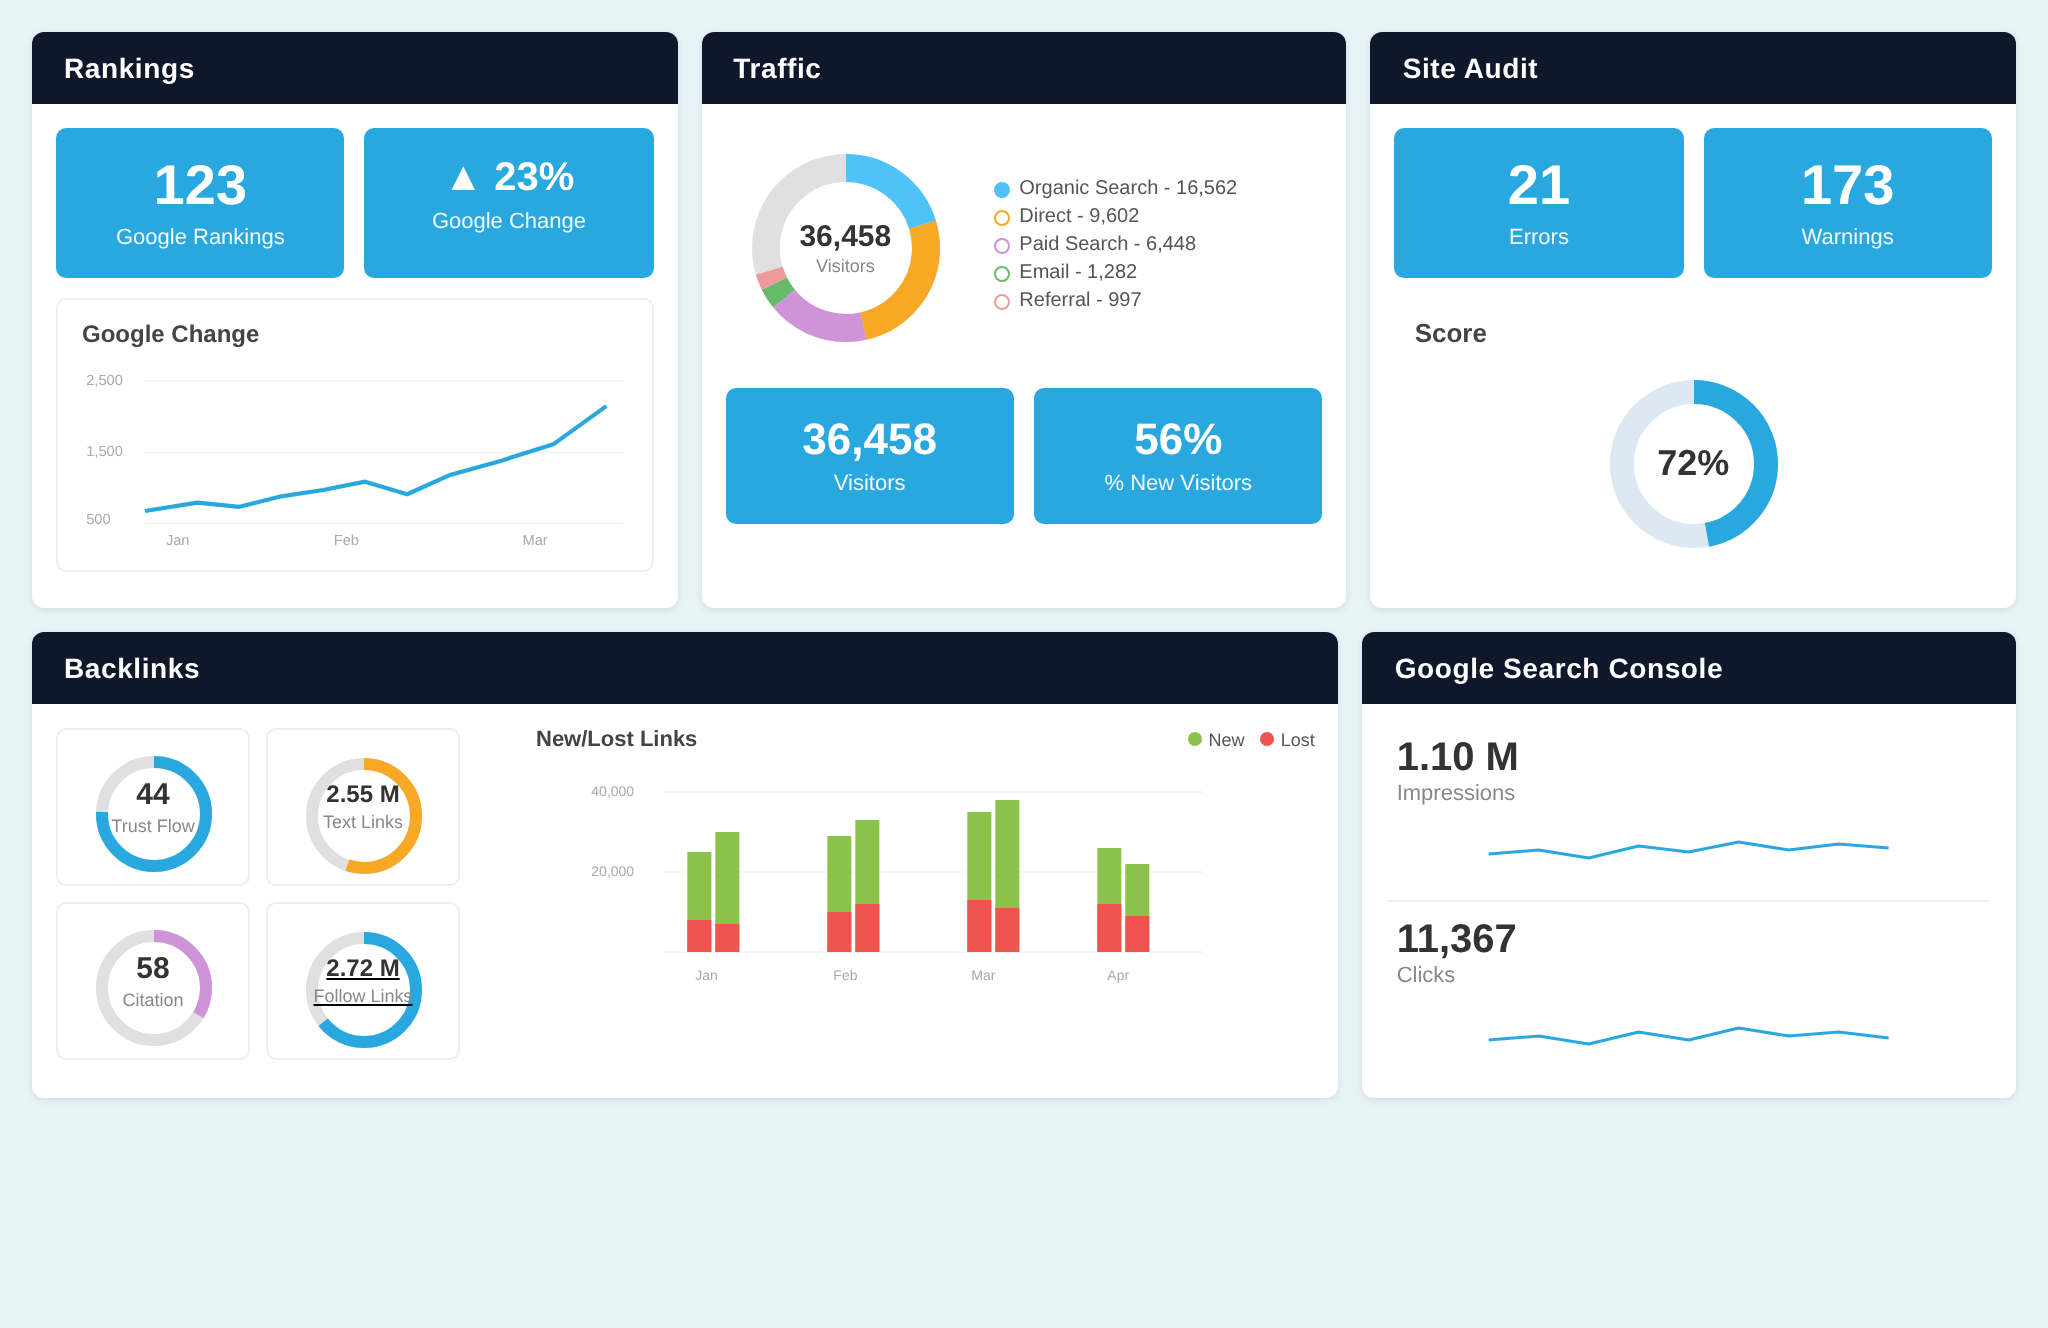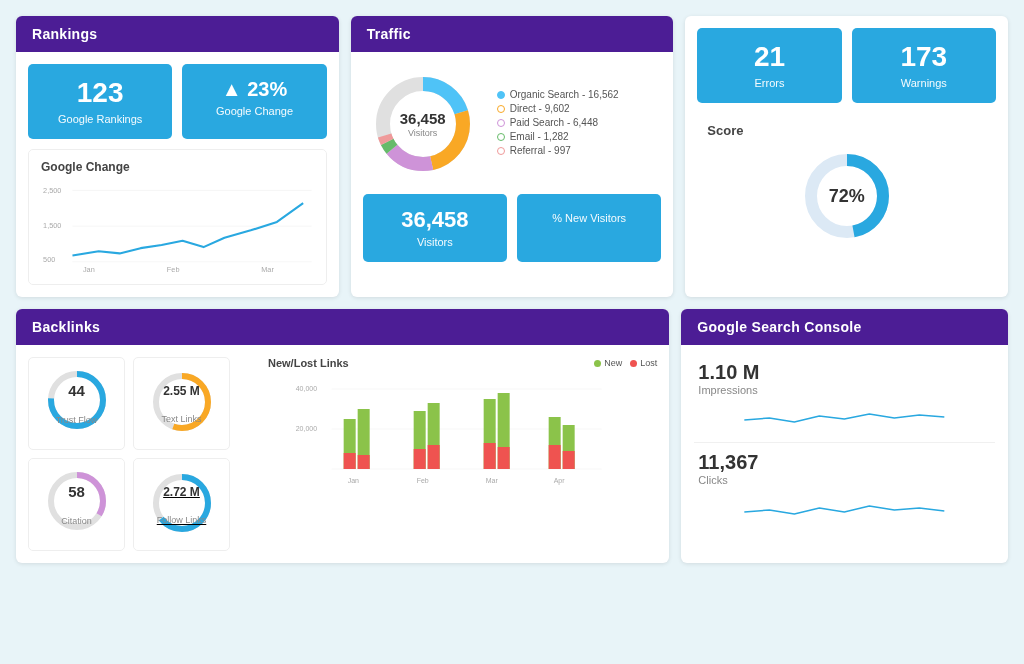--- a/index.html
+++ b/index.html
@@ -15,21 +15,21 @@
       grid-template-columns: 1fr 1fr 1fr;
       gap: 12px;
     }
     .panel {
       background: #fff;
       border-radius: 6px;
       overflow: hidden;
       box-shadow: 0 1px 4px rgba(0,0,0,0.1);
     }
     .panel-header {
-      background: #4c1d95;
+      background: #0f172a;
       color: #fff;
       padding: 10px 16px;
       font-size: 14px;
       font-weight: 600;
       letter-spacing: 0.3px;
     }
     .panel-body {
       padding: 12px;
     }
     
@@ -132,21 +132,21 @@
       border: 1px solid #eee;
       border-radius: 5px;
       display: flex;
       flex-direction: column;
       align-items: center;
       justify-content: center;
       padding: 10px 6px;
       text-align: center;
     }
     .bl-value { font-size: 15px; font-weight: 700; color: #333; }
-    .bl-label { font-size: 9px; color: #888; margin-top: 16px; }
+    .bl-label { font-size: 9px; color: #888; margin-top: 2px; }
     
     .bar-chart-wrap { flex: 1; }
     .bar-chart-header { display: flex; align-items: center; justify-content: space-between; margin-bottom: 4px; }
     .bar-chart-title { font-size: 11px; font-weight: 600; color: #444; padding-left: 28px; }
     .bar-legend { display: flex; gap: 8px; font-size: 9px; color: #555; align-items: center; }
     .bar-legend-item { display: flex; align-items: center; gap: 3px; }
     .bar-legend-dot { width: 7px; height: 7px; border-radius: 50%; }
     
     .gsc-row {
       border-bottom: 1px solid #f0f0f0;
@@ -247,27 +247,29 @@
             <span>Referral - 997</span>
           </div>
         </div>
       </div>
       <div class="traffic-bottom">
         <div class="stat-card blue" style="flex:1">
           <div class="stat-value" style="font-size:22px">36,458</div>
           <div class="stat-label">Visitors</div>
         </div>
         <div class="stat-card blue" style="flex:1">
+          <div class="stat-value" style="font-size:22px">56%</div>
           <div class="stat-label">% New Visitors</div>
         </div>
       </div>
     </div>
   </div>
 
   <div class="panel">
+    <div class="panel-header">Site Audit</div>
     <div class="panel-body">
       <div class="audit-stats">
         <div class="stat-card blue" style="flex:1">
           <div class="stat-value">21</div>
           <div class="stat-label">Errors</div>
         </div>
         <div class="stat-card blue" style="flex:1">
           <div class="stat-value">173</div>
           <div class="stat-label">Warnings</div>
         </div>

